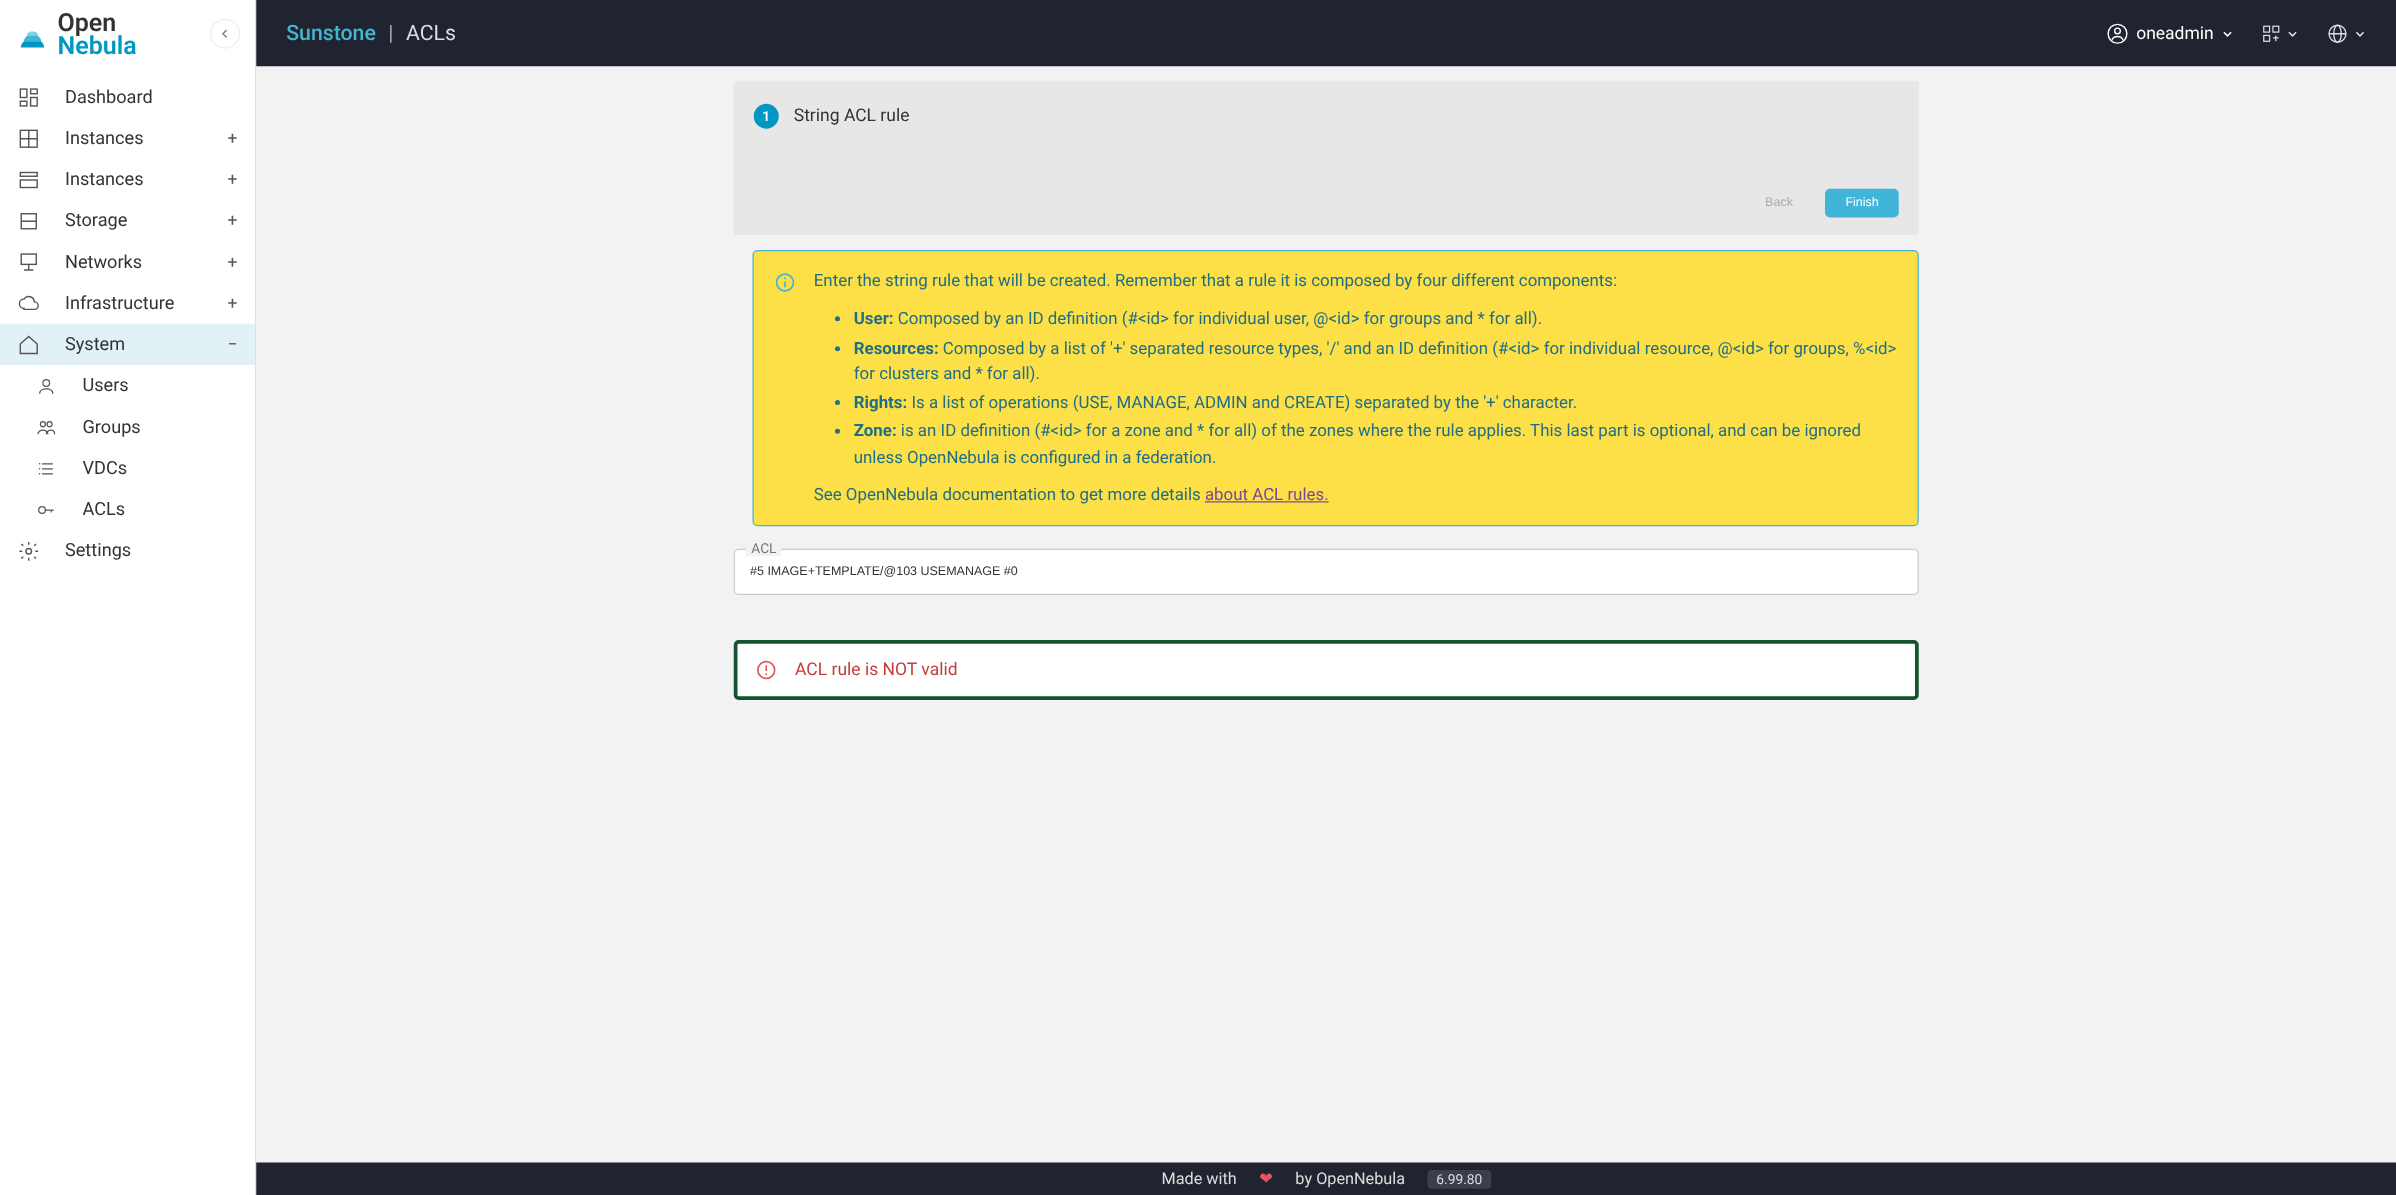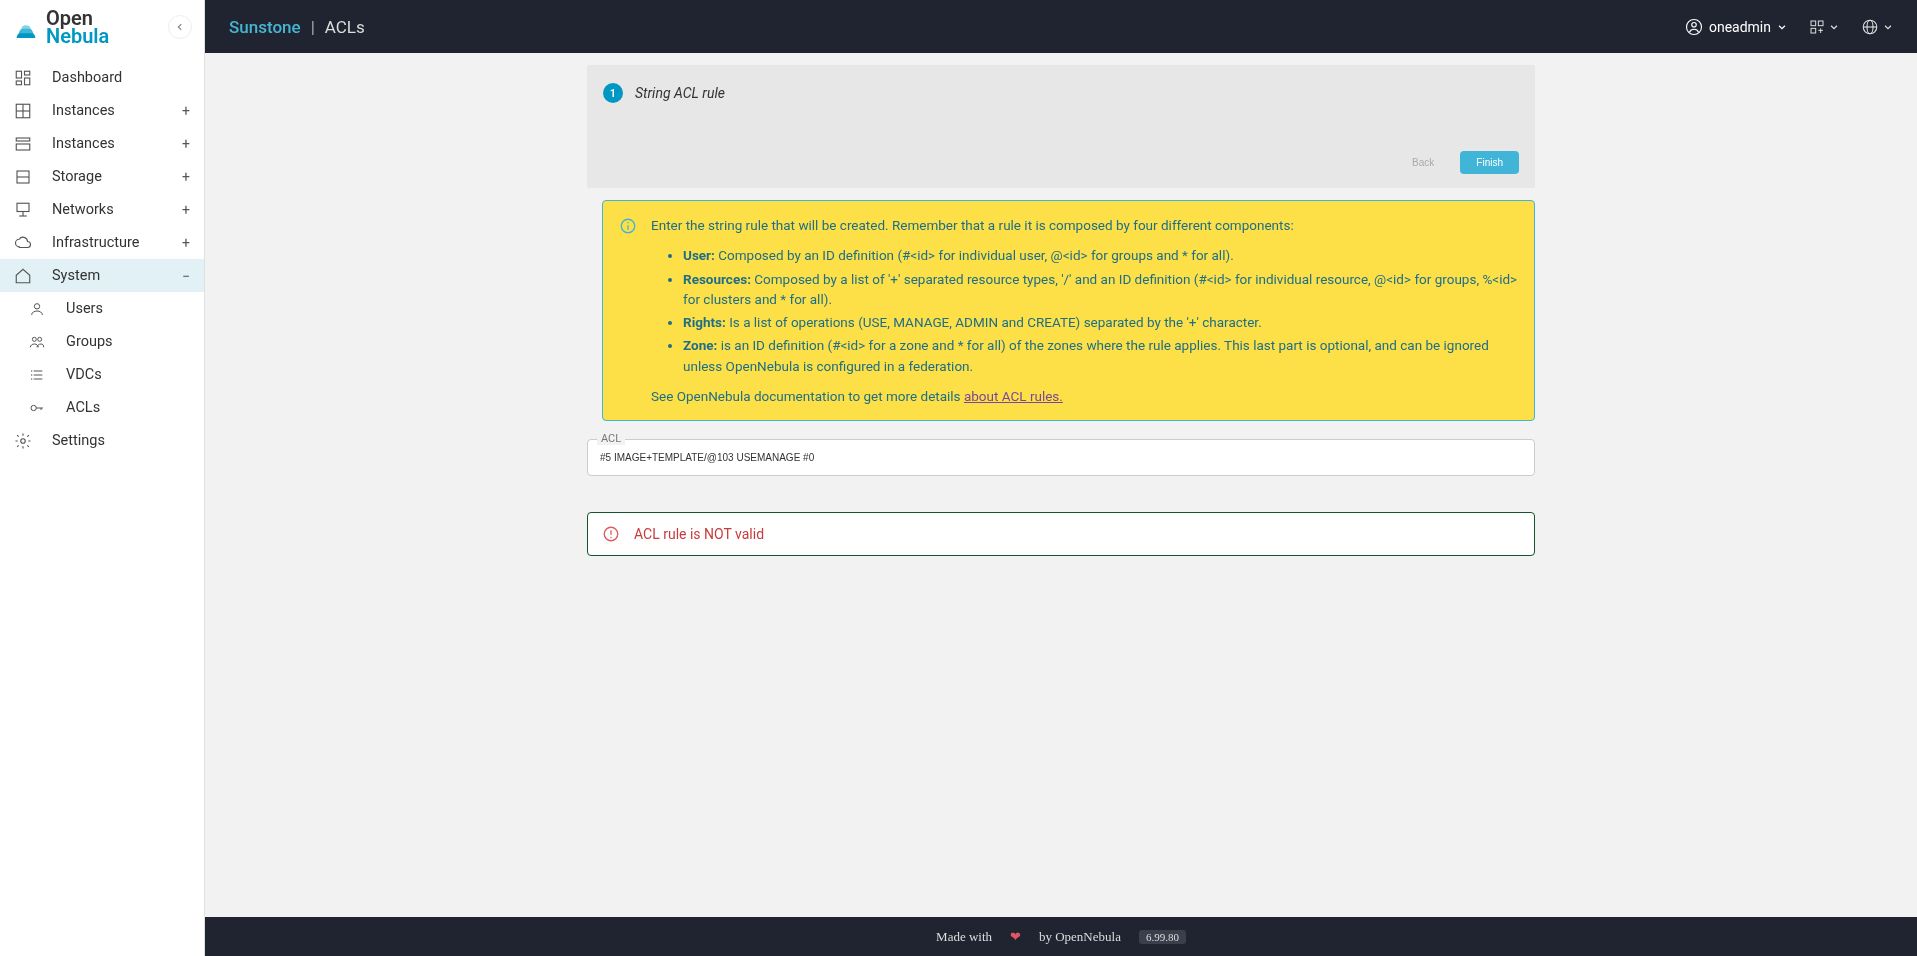--- a/index.html
+++ b/index.html
@@ -32,42 +32,42 @@
 .topbar-right { display: flex; align-items: center; gap: 22px; }
 .user-chip { display: flex; align-items: center; gap: 6px; font-size: 14px; cursor: pointer; }
 .icon-btn { display: flex; align-items: center; gap: 4px; cursor: pointer; color:#ddd; }
 
 .content { flex: 1; padding: 12px 0 0 0; display: flex; justify-content: center; overflow:auto; }
 .content-inner { width: 948px; }
 
 .wizard-header { background: #e7e7e7; padding: 18px 16px 14px 16px; border-radius: 2px; }
 .step-row { display: flex; align-items: center; gap: 12px; }
 .step-num { width: 20px; height: 20px; border-radius: 50%; background: #0098c3; color: #fff; display: flex; align-items: center; justify-content: center; font-size: 11px; font-weight: 600; }
-.step-label { font-size: 14px; color: #333; font-style: italic; }
+.step-label { font-size: 14px; color: #333; }
 .wizard-actions { display: flex; justify-content: flex-end; gap: 10px; margin-top: 48px; }
 .btn { padding: 6px 16px; border-radius: 4px; font-size: 10px; cursor: pointer; border: none; }
 .btn-back { background: transparent; color: #aaa; }
 .btn-finish { background: #40b5d8; color: #fff; }
 
 .info-box { margin-top: 12px; border: 1px solid #40b5d8; border-radius: 4px; padding: 14px 16px; background: #fde047; color: #1f6e87; display: flex; gap: 14px; margin-left: 15px; }
 .info-icon { color: #40b5d8; flex-shrink: 0; margin-top: 2px; }
 .info-body { font-size: 13.5px; line-height: 1.5; }
 .info-body ul { margin: 10px 0 10px 32px; }
 .info-body li { margin-bottom: 3px; }
 .info-body a { color: #7a4899; text-decoration: underline; }
 .info-body strong { font-weight: 700; }
 
 .field-wrap { margin-top: 18px; position: relative; }
 .field-label { position: absolute; top: -7px; left: 10px; background: #f2f2f2; padding: 0 4px; font-size: 11px; color: #777; }
 .acl-input { width: 100%; padding: 12px 12px; border: 1px solid #ccc; border-radius: 4px; font-size: 10px; background: #fff; color:#333; }
 
-.error-box { margin-top: 36px; border: 1px solid #14532d; border-radius: 4px; padding: 12px 14px; background: #fff; color: #c63c3c; display: flex; align-items: center; gap: 14px; font-size: 14px; }
+.error-box { margin-top: 36px; border: 3px solid #14532d; border-radius: 4px; padding: 12px 14px; background: #fff; color: #c63c3c; display: flex; align-items: center; gap: 14px; font-size: 14px; }
 .error-icon { color: #e05b5b; }
 
-.footer { height: 39px; background: #1f2430; color: #ddd; display: flex; align-items: center; justify-content: center; font-size: 13px; gap: 18px; font-family: Liberation Serif, serif; }
+.footer { height: 26px; background: #1f2430; color: #ddd; display: flex; align-items: center; justify-content: center; font-size: 13px; gap: 18px; }
 .footer .version { background: #3a3f4b; padding: 1px 7px; border-radius: 3px; font-size: 11px; }
 .heart { color: #e25563; }
 
 svg { display: block; }
 </style>
 </head>
 <body>
 
 <div class="app">
 

